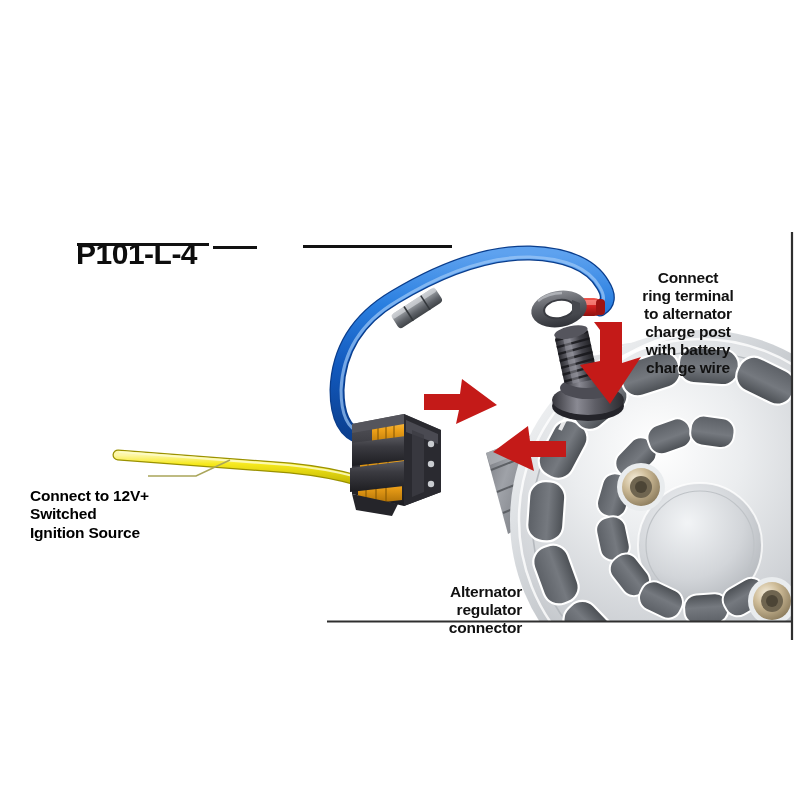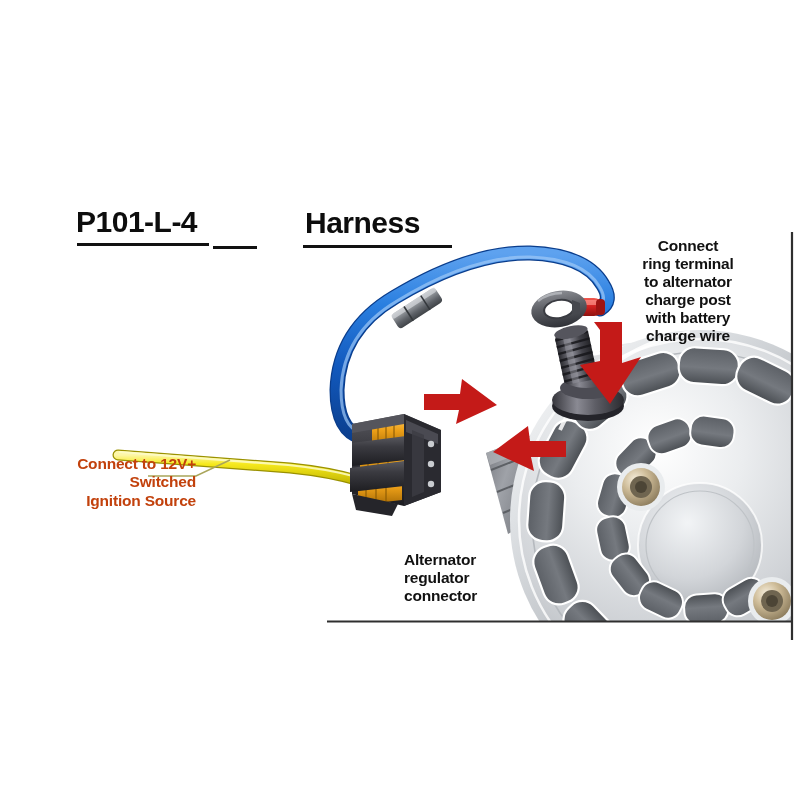--- a/index.html
+++ b/index.html
@@ -26,20 +26,21 @@
     height: 800px;
   }
   .lbl {
     position: absolute;
     font-family: "Liberation Sans", sans-serif;
     font-weight: bold;
     white-space: pre-line;
     line-height: 1.12;
     color: #111111;
     letter-spacing: -0.2px;
+    margin-top: 32px;
   }
   #title-part {
     left: 76px;
     top: 205px;
     font-size: 30px;
     letter-spacing: -0.5px;
     color: #0d0d0d;
   }
   #title-harness {
     left: 305px;
@@ -63,30 +64,30 @@
     width: 128px;
     font-size: 15.5px;
     text-align: center;
     line-height: 1.16;
   }
   #note-regulator {
     left: 404px;
     top: 551px;
     width: 118px;
     font-size: 15.5px;
-    text-align: left;
+    text-align: right;
     line-height: 1.16;
   }
   #note-ignition {
     left: 30px;
     top: 455px;
     width: 166px;
     font-size: 15.5px;
-    text-align: right;
-    color: #c2410c;
+    text-align: left;
+    color: #000000;
     line-height: 1.18;
   }
 </style>
 </head>
 <body>
 
 <div id="stage">
 
   <svg id="art" viewBox="0 0 800 800" xmlns="http://www.w3.org/2000/svg">
     <defs>
@@ -412,21 +413,20 @@
     </g>
 
     <line x1="327" y1="621.5" x2="793" y2="621.5" stroke="#2f2f2f" stroke-width="2.2"></line>
     <line x1="792" y1="232" x2="792" y2="640" stroke="#2f2f2f" stroke-width="2.2"></line>
   </svg>
 
   <div class="lbl" id="title-part">P101-L-4</div>
   <div class="underline" id="ul-part-a"></div>
   <div class="underline" id="ul-part-b"></div>
 
-  <div class="lbl" id="title-harness">Harness</div>
   <div class="underline" id="ul-harness"></div>
 
   <div class="lbl" id="note-ring">Connect
 ring terminal
 to alternator
 charge post
 with battery
 charge wire</div>
 
   <div class="lbl" id="note-regulator">Alternator

